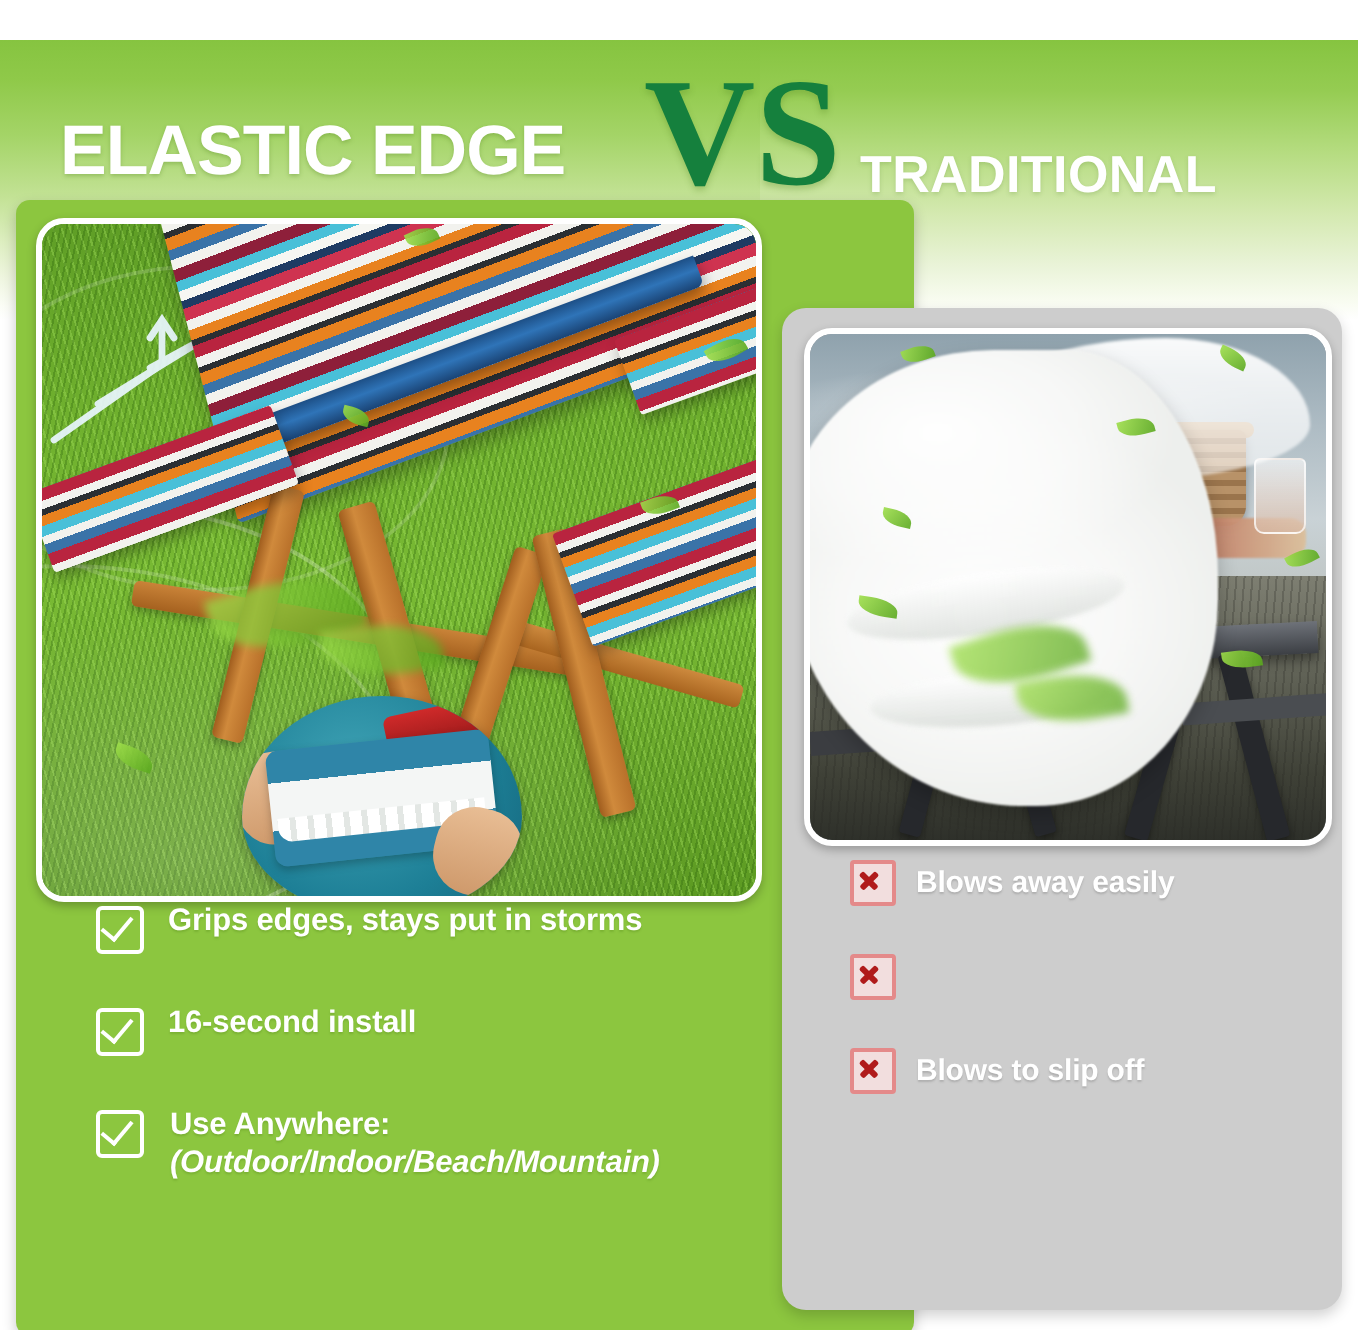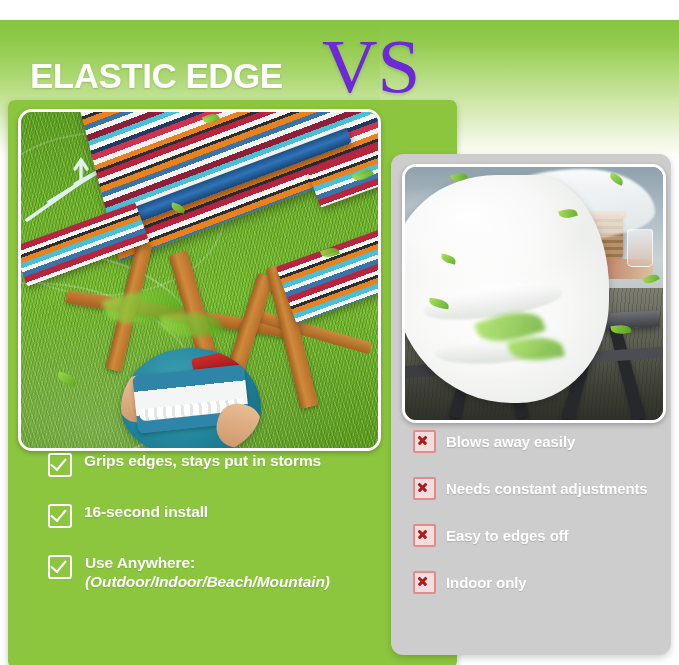--- a/index.html
+++ b/index.html
@@ -35,21 +35,21 @@
     position:absolute;left:30px;top:36px;
     font-size:35px;font-weight:bold;color:#ffffff;
     letter-spacing:-0.5px;
     text-shadow:0 1px 2px rgba(80,130,30,.35);
     white-space:nowrap;
     font-family:"Liberation Sans", sans-serif;
   }
   .title-vs{
     position:absolute;left:322px;top:8px;
     font-family:"Liberation Serif", serif;
-    font-size:77px;font-weight:normal;color:#6d28d9;
+    font-size:77px;font-weight:bold;color:#15803d;
     line-height:1;
     text-shadow:0 2px 3px rgba(80,130,30,.30);
   }
   .title-right{
     position:absolute;left:430px;top:52px;width:240px;
     font-size:26px;font-weight:bold;color:#ffffff;
     line-height:1.22;text-align:left;
     text-shadow:0 1px 2px rgba(110,150,70,.30);
     letter-spacing:0.2px;
   }
@@ -269,21 +269,21 @@
     background:linear-gradient(to right,#c97f6e,#e4c7a4 35%,#c4836a 60%,#dcc09c);
     border-radius:8px;filter:blur(.6px);opacity:.95;
   }
   .glass{
     position:absolute;left:222px;top:62px;width:24px;height:36px;
     background:linear-gradient(to bottom,rgba(255,255,255,.6),rgba(215,185,165,.75));
     border:1px solid rgba(255,255,255,.7);border-radius:3px 3px 5px 5px;
   }
 
   
-  .cons{position:absolute;left:0;top:276px;width:284px;padding:0 12px;box-sizing:border-box;text-align:right;}
+  .cons{position:absolute;left:0;top:276px;width:284px;padding:0 24px;box-sizing:border-box;text-align:right;}
   .con{display:flex;align-items:center;gap:10px;margin:0 0 24px 10px;}
   .con:last-child{margin-bottom:0;}
   .xbox{
     flex:0 0 auto;width:19px;height:19px;
     border:2px solid #e48a8a;border-radius:2px;background:#f2dede;
     position:relative;
   }
   .xbox:before,.xbox:after{
     content:"";position:absolute;left:2px;top:6.5px;width:11px;height:2.6px;background:#b01b1b;border-radius:1px;
   }
@@ -300,20 +300,21 @@
 <body>
 
 <div id="stage">
 
   <div class="header-bg"></div>
   <div class="header-bg right-fade"></div>
 
   <div class="title-left">ELASTIC EDGE</div>
   <div class="title-vs">VS</div>
   <div class="title-right">
+    <span>TRADITIONAL</span>
   </div>
 
   <div class="panel-left">
 
     <div class="photo-left">
       <div class="grass"></div>
       <div class="grass-arc a1"></div>
       <div class="grass-arc a2"></div>
       <div class="grass-arc a3"></div>
 
@@ -425,29 +426,24 @@
 
     <div class="cons">
 
       <div class="con">
         <span class="xbox"></span>
         <span class="con-text">Blows away easily</span>
       </div>
 
       <div class="con">
         <span class="xbox"></span>
-        <span class="con-text">Needs constant adjustments</span>
       </div>
 
       <div class="con">
         <span class="xbox"></span>
-        <span class="con-text">Easy to edges off</span>
-      </div>
-
-      <div class="con">
-        <span class="xbox"></span>
-        <span class="con-text">Indoor only</span>
-      </div>
+        <span class="con-text">Blows to slip off</span>
+      </div>
+
 
     </div>
   </div>
 
 </div>
 
 </body></html>

